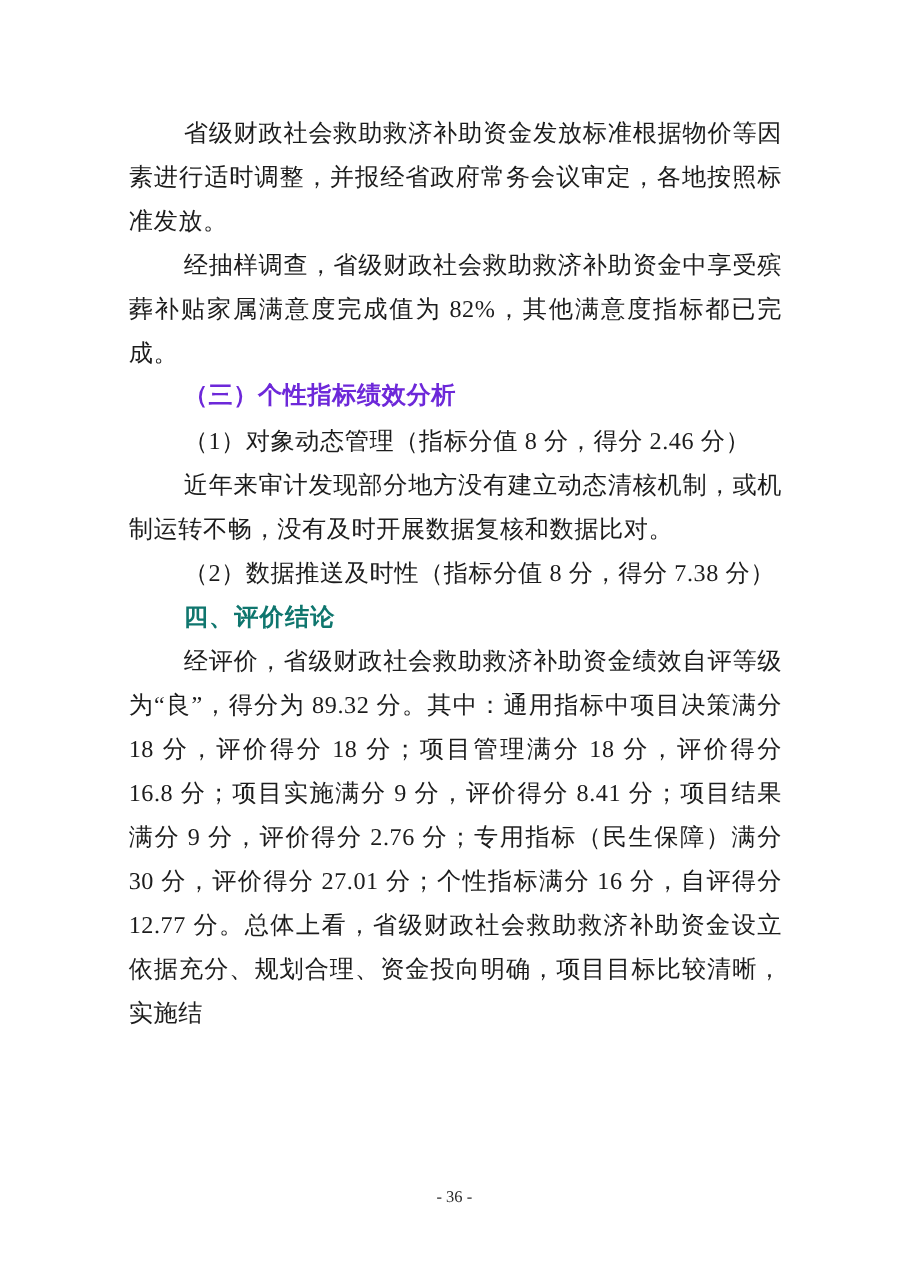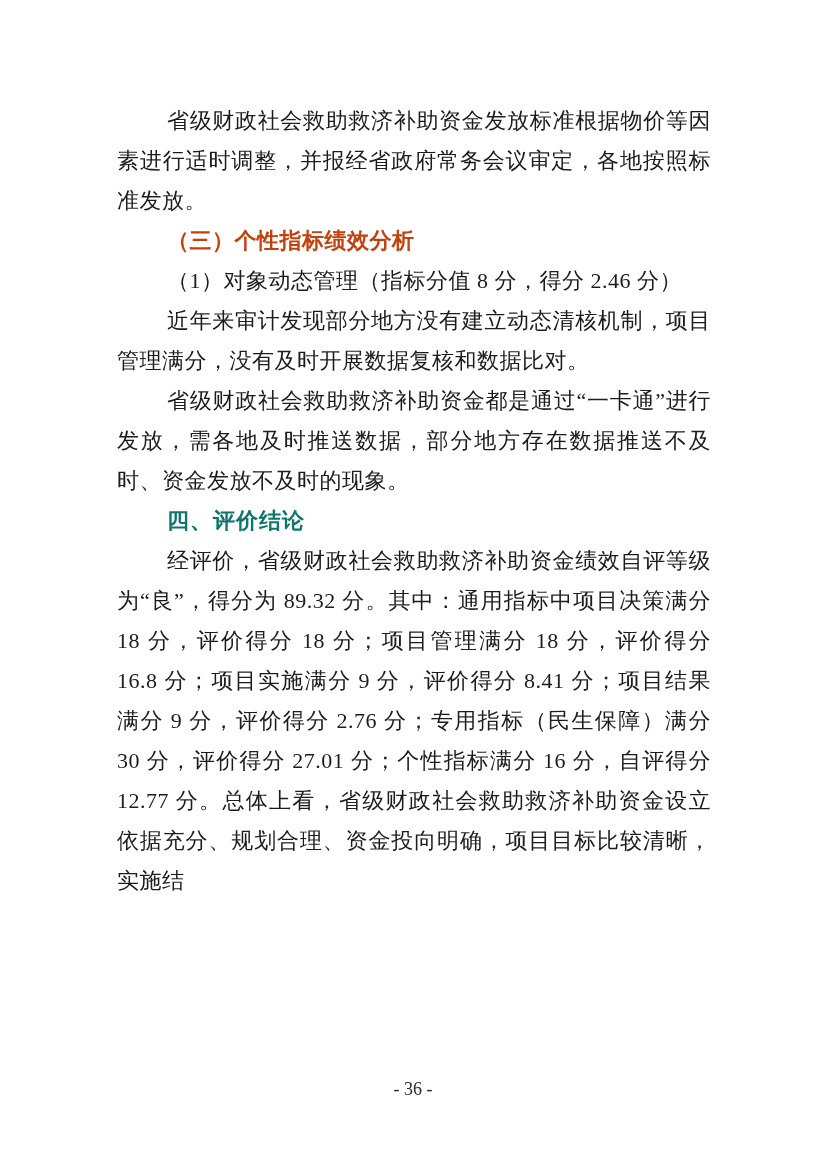--- a/index.html
+++ b/index.html
@@ -27,48 +27,49 @@
     font-size: 22px;
     line-height: 40px;
     color: #1c1c1c;
     text-align: justify;
     text-indent: 50px;
     letter-spacing: 0.5px;
     font-family: "Liberation Serif", serif;
   }
   .content p.heading-kaiti {
     font-weight: bold;
-    color: #c2410c;
-    font-family: Liberation Serif, serif;
+    color: #6d28d9;
+    font-family: Liberation Mono, monospace;
   }
   .content p.heading-hei {
     font-weight: bold;
     color: #0f766e;
     font-family: "Liberation Sans", sans-serif;
     letter-spacing: 1px;
   }
   .footer {
     position: absolute;
     top: 1078px;
     left: 0;
     width: 826px;
     text-align: center;
-    font-size: 18px;
+    font-size: 15px;
     line-height: 22px;
     color: #2a2a2a;
     font-family: "Liberation Serif", serif;
   }
 </style>
 </head>
 <body>
 
 <div class="page">
   <div class="content">
     <p class="body">省级财政社会救助救济补助资金发放标准根据物价等因素进行适时调整，并报经省政府常务会议审定，各地按照标准发放。</p>
+    <p class="body">经抽样调查，省级财政社会救助救济补助资金中享受殡葬补贴家属满意度完成值为 82%，其他满意度指标都已完成。</p>
     <p class="heading-kaiti">（三）个性指标绩效分析</p>
     <p class="body">（1）对象动态管理（指标分值 8 分，得分 2.46 分）</p>
-    <p class="body">近年来审计发现部分地方没有建立动态清核机制，项目管理满分，没有及时开展数据复核和数据比对。</p>
-    <p class="body">省级财政社会救助救济补助资金都是通过“一卡通”进行发放，需各地及时推送数据，部分地方存在数据推送不及时、资金发放不及时的现象。</p>
+    <p class="body">近年来审计发现部分地方没有建立动态清核机制，或机制运转不畅，没有及时开展数据复核和数据比对。</p>
+    <p class="body">（2）数据推送及时性（指标分值 8 分，得分 7.38 分）</p>
     <p class="heading-hei">四、评价结论</p>
     <p class="body">经评价，省级财政社会救助救济补助资金绩效自评等级为“良”，得分为 89.32 分。其中：通用指标中项目决策满分 18 分，评价得分 18 分；项目管理满分 18 分，评价得分 16.8 分；项目实施满分 9 分，评价得分 8.41 分；项目结果满分 9 分，评价得分 2.76 分；专用指标（民生保障）满分 30 分，评价得分 27.01 分；个性指标满分 16 分，自评得分 12.77 分。总体上看，省级财政社会救助救济补助资金设立依据充分、规划合理、资金投向明确，项目目标比较清晰，实施结</p>
   </div>
   <div class="footer">- 36 -</div>
 </div>
 
 </body></html>

